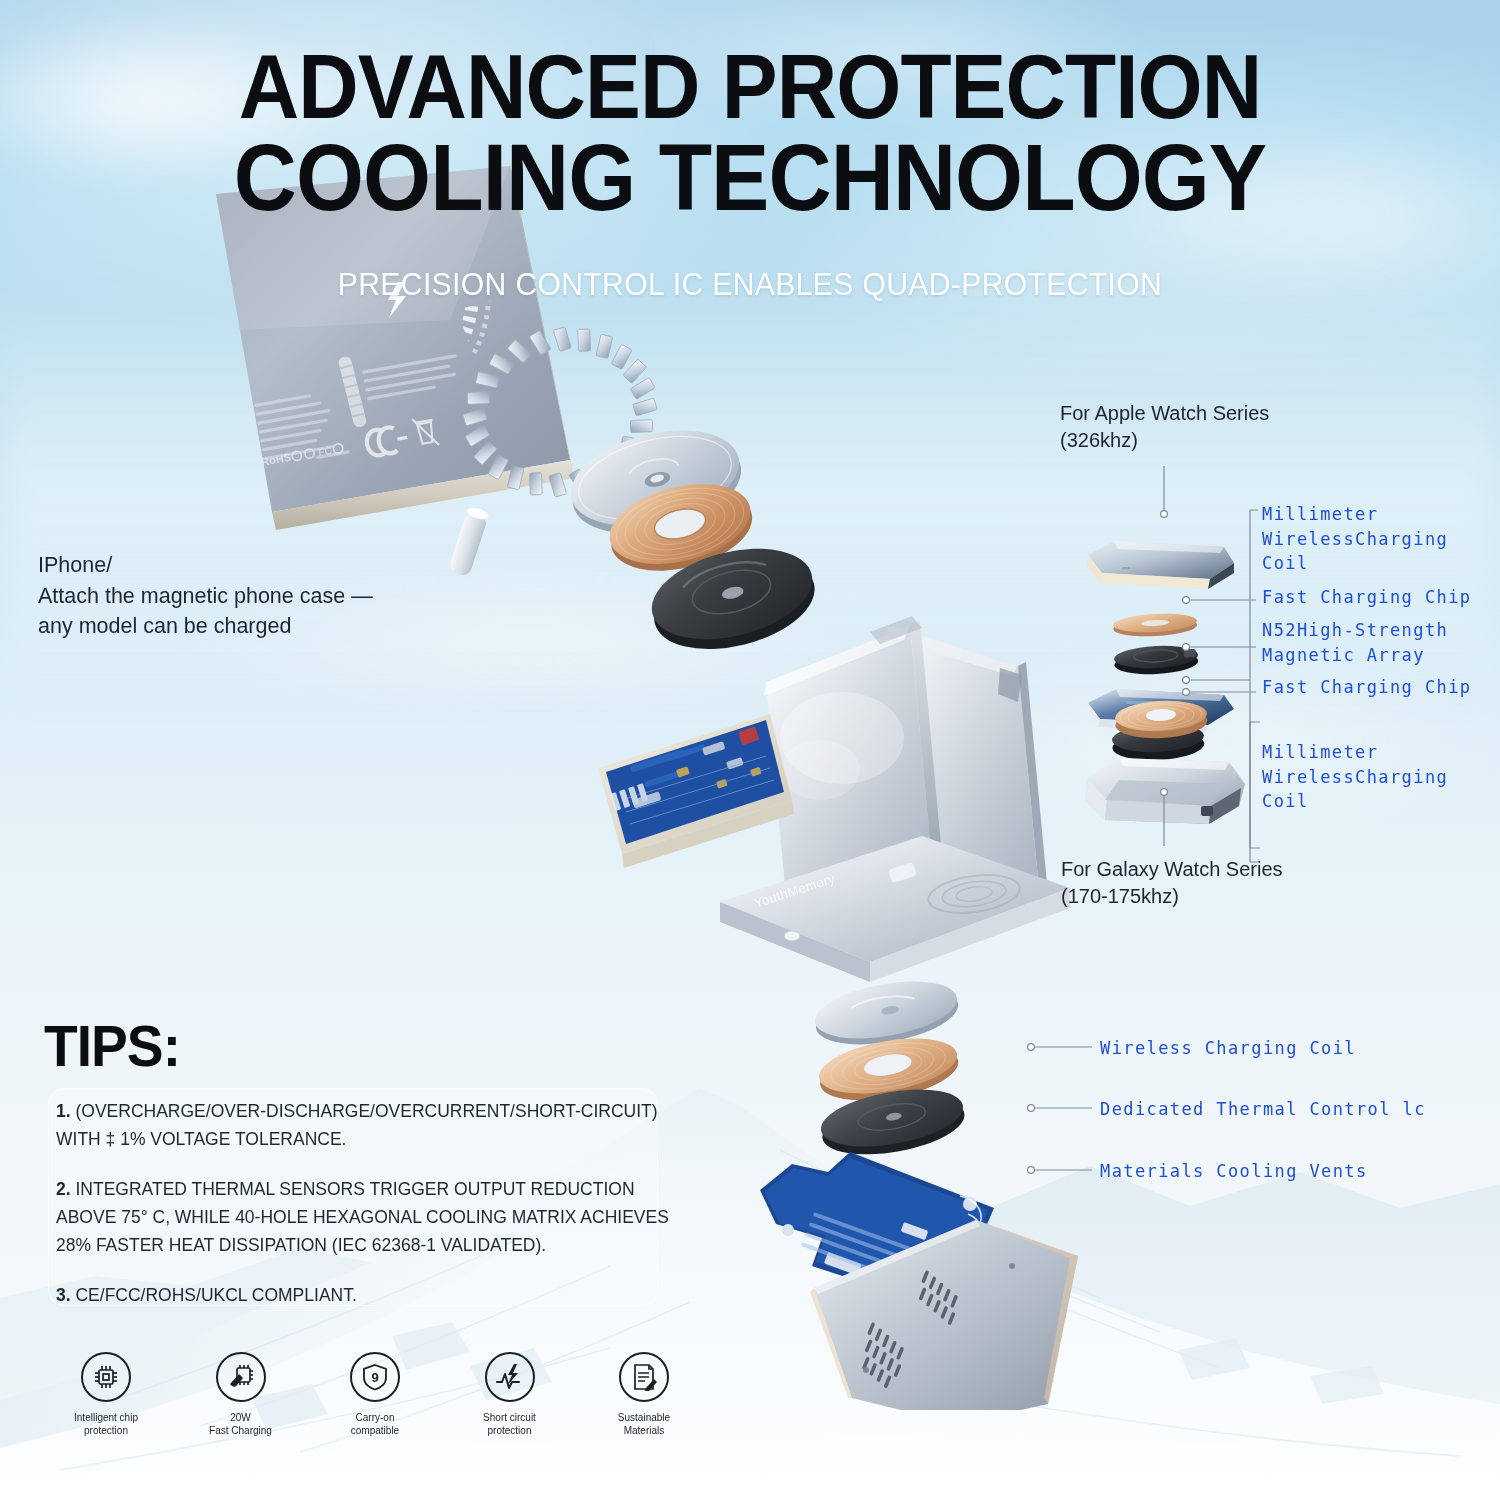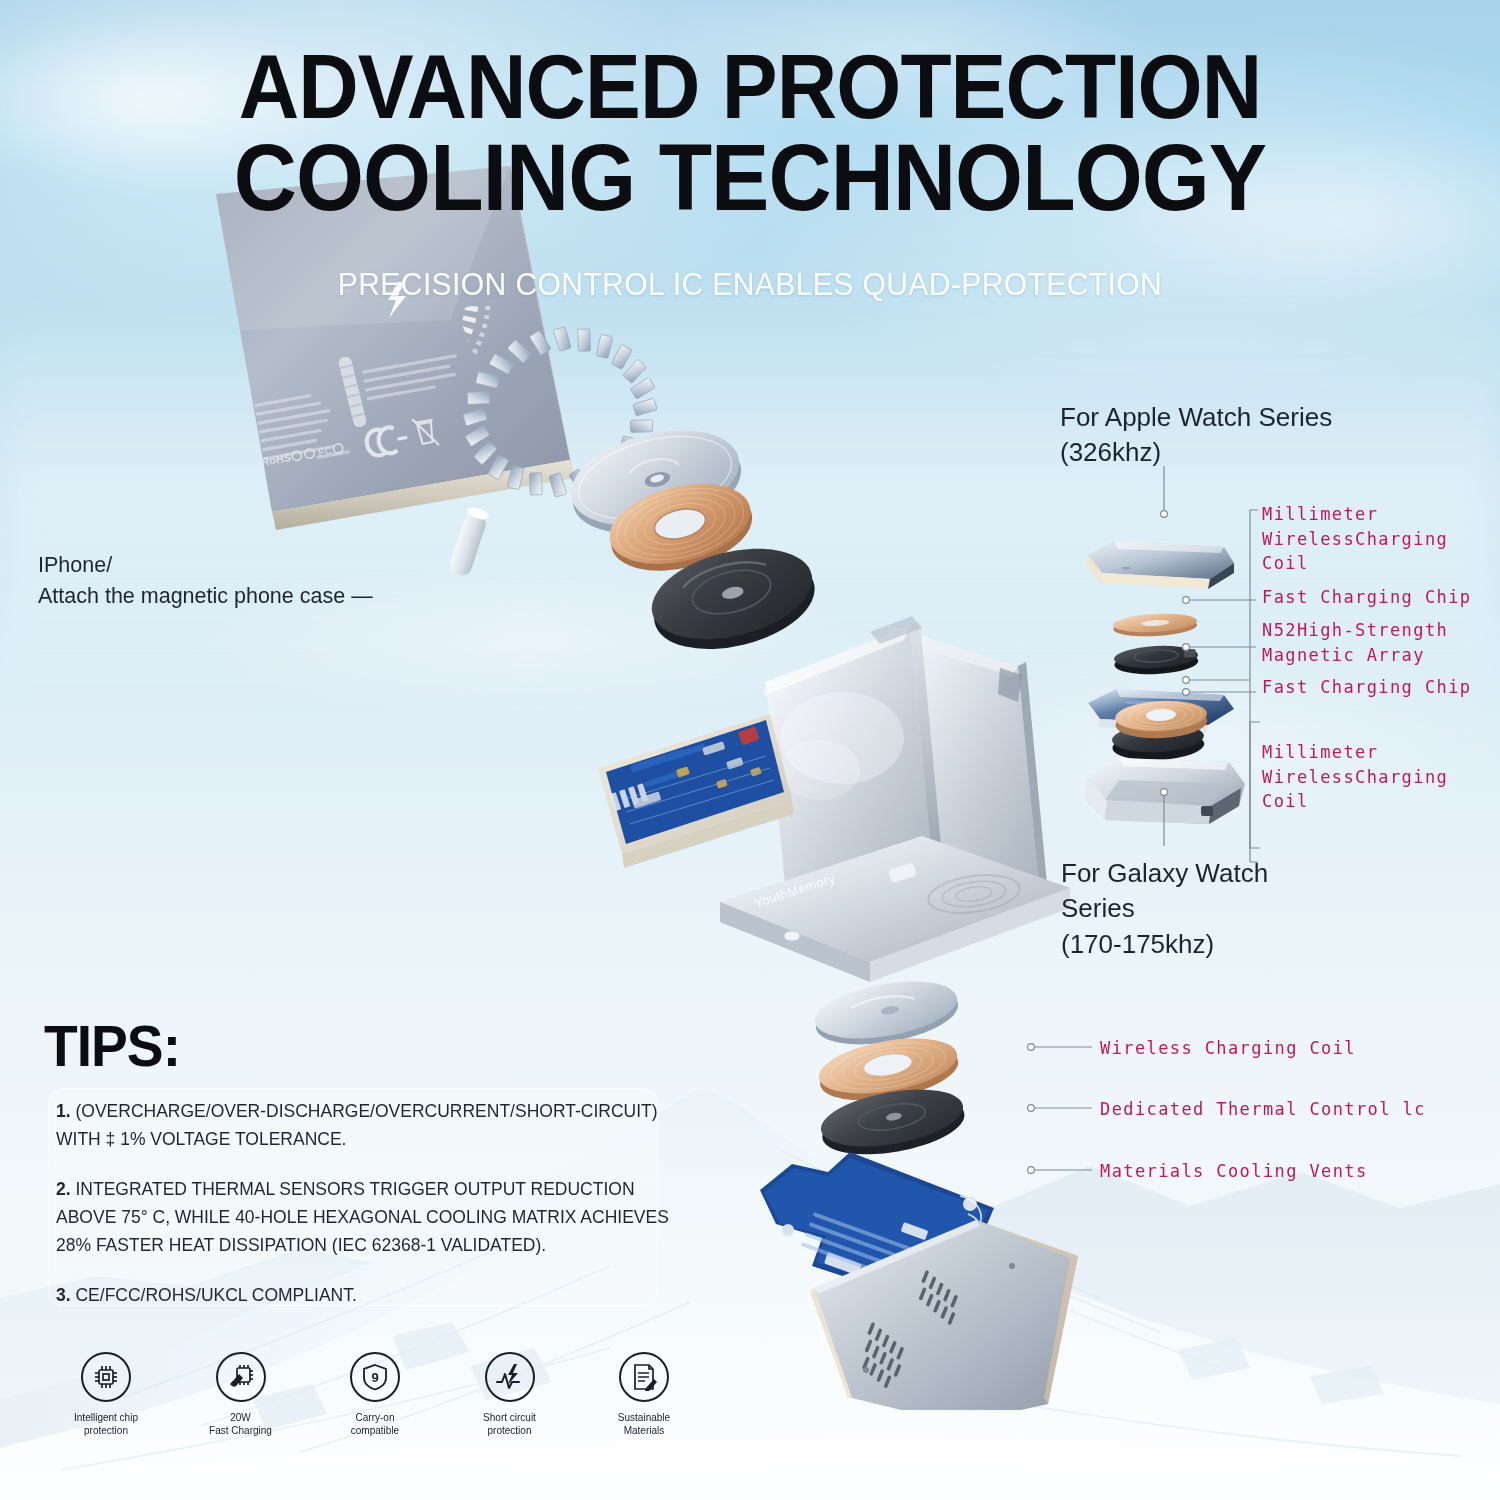--- a/index.html
+++ b/index.html
@@ -78,31 +78,31 @@
   }
 
   
   .iphone-note {
     position:absolute; left:38px; top:538px;
     font-size:21.5px; line-height:1.42; color:#1c2530; font-weight:400;
     z-index:40;
     margin-top:12px;
   }
   .watch-head {
-    position:absolute; font-size:26px; color:#1b2430; line-height:1.36; z-index:40;
+    position:absolute; font-size:20px; color:#1b2430; line-height:1.36; z-index:40;
   }
   .watch-head .r2 { display:block; text-align:left; }
   #apple-watch-head { left:1060px; top:400px; width:280px; }
   #galaxy-watch-head { left:1053px; top:856px; width:285px;margin-left:8px; }
 
   
   .callout {
     position:absolute;
     font-family:"DejaVu Sans Mono","Liberation Mono",monospace;
-    font-size:17px; letter-spacing:1.4px; color:#be185d;
+    font-size:17px; letter-spacing:1.4px; color:#1d4ed8;
     line-height:1.45; z-index:40; white-space:pre-line;
   }
 
   
   .tips-title {
     position:absolute; left:44px; top:1012px;
     font-size:58px; font-weight:700; color:#0b0d10; letter-spacing:-1px;
     transform:scaleX(.95); transform-origin:left center; z-index:40;
   }
   .tips-panel {
@@ -777,20 +777,21 @@
 
   <div class="headline">
     <span class="l1">ADVANCED PROTECTION</span>
     <span class="l2">COOLING TECHNOLOGY</span>
   </div>
   <div class="subhead">PRECISION CONTROL IC ENABLES QUAD-PROTECTION</div>
 
   <div class="iphone-note">
     <div>IPhone/</div>
     <div>Attach the magnetic phone case —</div>
+    <div>any model can be charged</div>
   </div>
 
   <div class="watch-head" id="apple-watch-head">
     <span>For Apple Watch Series</span>
     <span class="r2">(326khz)</span>
   </div>
 
   <div class="watch-head" id="galaxy-watch-head">
     <span>For Galaxy Watch Series</span>
     <span class="r2">(170-175khz)</span>

